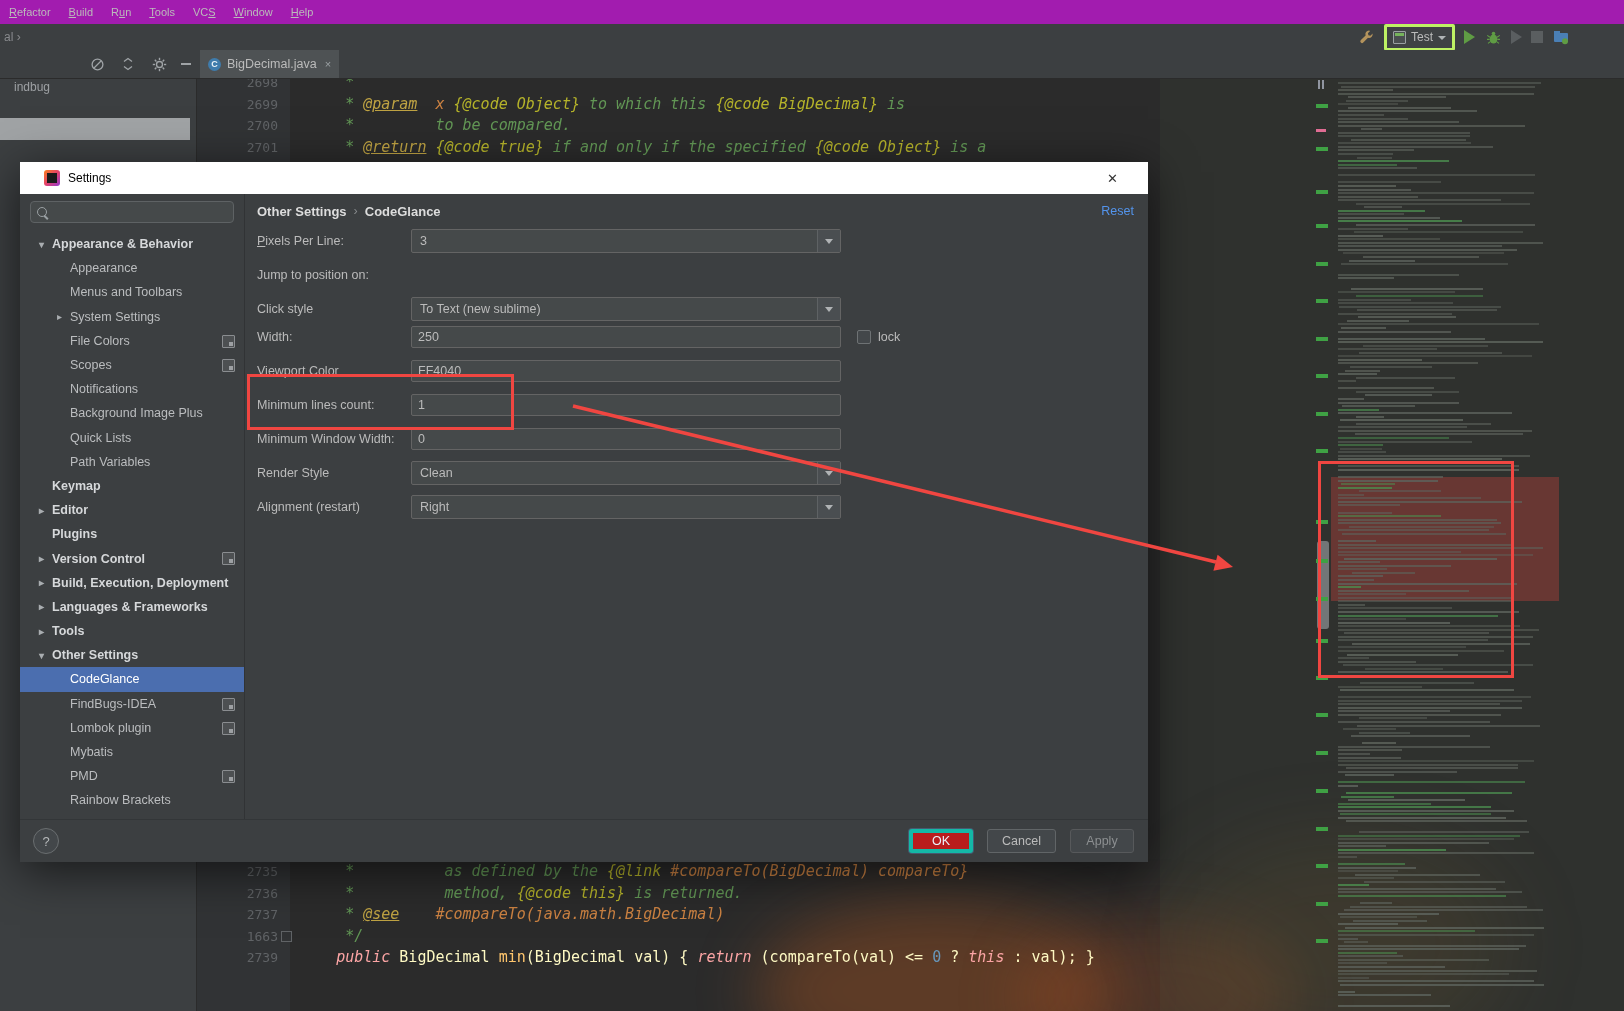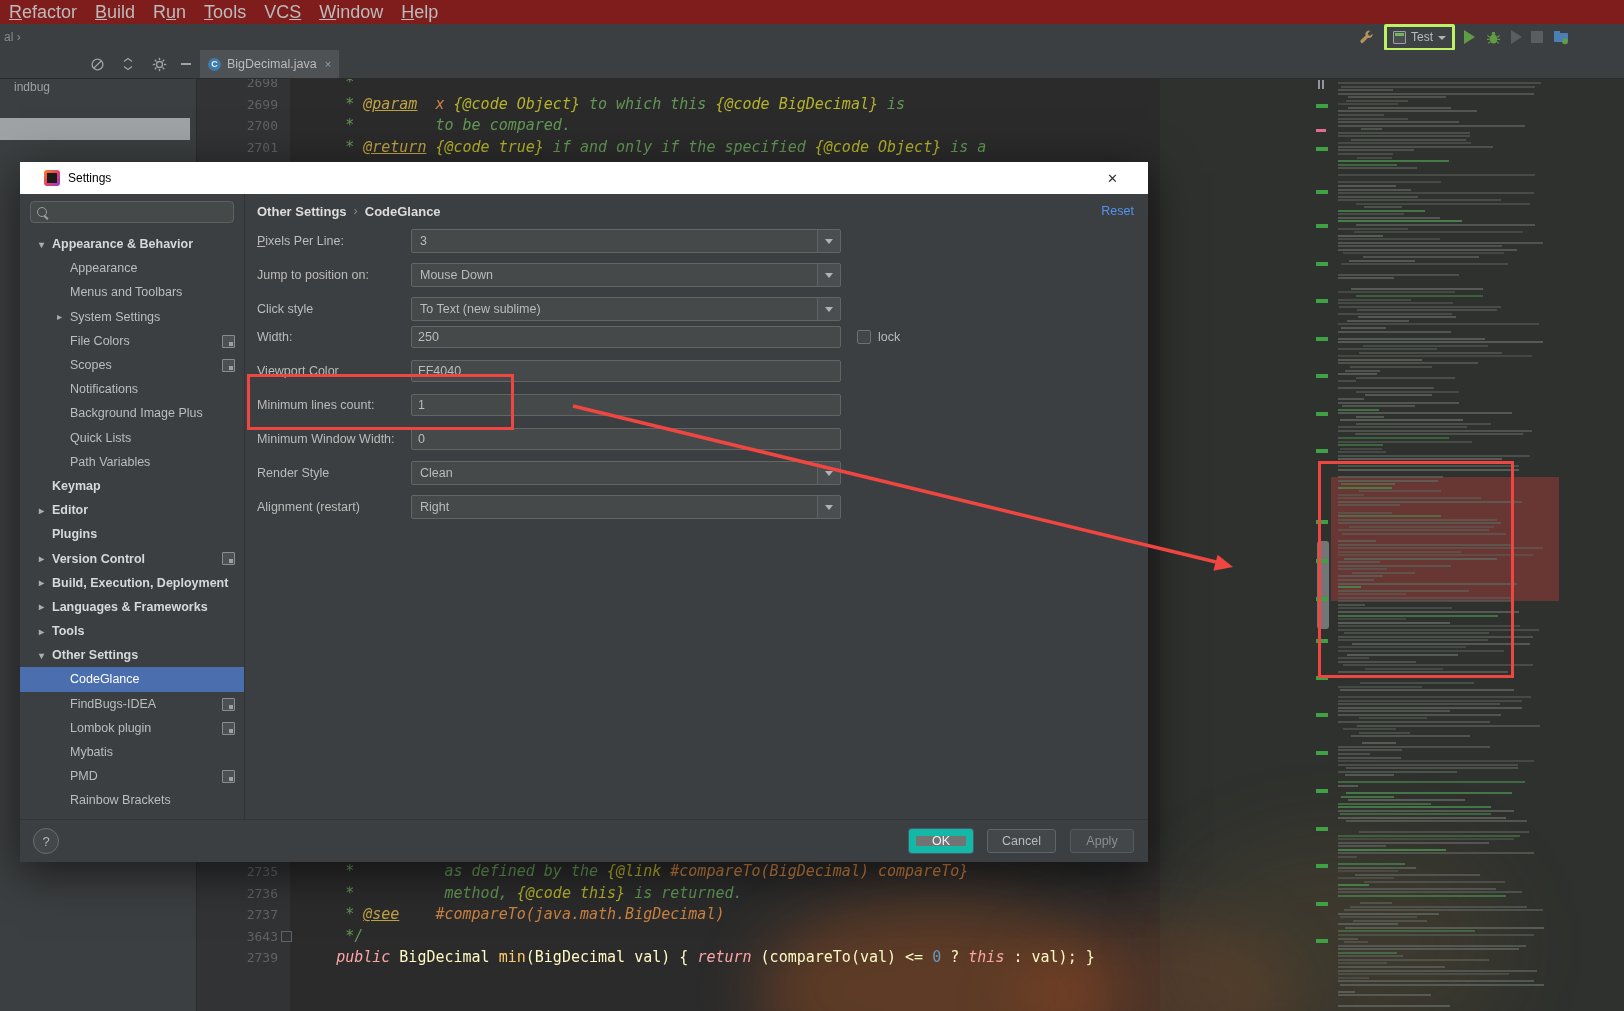--- a/index.html
+++ b/index.html
@@ -1,20 +1,20 @@
 <!DOCTYPE html>
 <html><head>
 <meta charset="utf-8">
 <style>
   html,body{margin:0;padding:0;background:#1e1e1e;}
   .screen{position:relative;width:1624px;height:1011px;overflow:hidden;background:#2b2b2b;
           font-family:"Liberation Sans",sans-serif;-webkit-font-smoothing:antialiased;}
   
-  .menubar{position:absolute;left:0;top:0;right:0;height:24px;background:#7f1d1d;color:#bbbbbb;
-           font-size:18px;line-height:24px;white-space:nowrap;z-index:3;}
+  .menubar{position:absolute;left:0;top:0;right:0;height:24px;background:#a21caf;color:#bbbbbb;
+           font-size:11px;line-height:24px;white-space:nowrap;z-index:3;}
   .menu-item{display:inline-block;padding:0 9px;cursor:default;}
   .menu-item u{text-decoration:underline;}
   .navrow{position:absolute;left:0;top:24px;right:0;height:26px;background:#3c3f41;z-index:3;}
   .partial-crumb{position:absolute;left:4px;top:0;line-height:26px;color:#87898c;font-size:12px;}
   .right-toolbar{position:absolute;right:54px;top:1px;height:24px;display:flex;align-items:center;gap:9px;}
   .tb-icon{display:inline-flex;align-items:center;justify-content:center;width:18px;height:18px;}
   .play{width:0;height:0;border-left:11px solid #5f9c44;border-top:7px solid transparent;border-bottom:7px solid transparent;}
   .dim-play{width:0;height:0;border-left:11px solid #5a5e60;border-top:7px solid transparent;border-bottom:7px solid transparent;}
   .stop{width:12px;height:12px;background:#5a5e60;}
   .run-config{display:flex;align-items:center;gap:5px;height:21px;padding:0 6px;border:3px solid #bef264;border-radius:2px;background:#3f4244;}
@@ -104,21 +104,21 @@
   .txt{width:430px;height:22px;box-sizing:border-box;background:#45494a;border:1px solid #646464;border-radius:2px;color:#bbbbbb;
        font-size:12.5px;padding:0 6px;font-family:"Liberation Sans",sans-serif;outline:none;}
   .cb{width:14px;height:14px;box-sizing:border-box;background:#43474a;border:1px solid #6e7274;border-radius:2px;display:inline-block;}
   .cb-label{margin-left:7px;color:#bbbbbb;}
   .form-ctl .cb.suffix{margin-left:16px;}
   .dlg-footer{position:absolute;left:0;right:0;bottom:0;height:42px;border-top:1px solid #333638;display:flex;align-items:center;}
   .help-btn{position:absolute;left:13px;width:24px;height:24px;border:1px solid #6a6e70;border-radius:50%;background:#43474a;color:#b6b9bb;
             display:flex;align-items:center;justify-content:center;font-size:13px;}
   .footer-buttons{margin-left:auto;margin-right:14px;display:flex;gap:14px;}
   .btn{min-width:64px;height:24px;box-sizing:border-box;border-radius:3px;font-size:12.5px;display:flex;align-items:center;justify-content:center;padding:0 14px;cursor:default;}
-  .btn.primary{background:#737373;border:7px solid #14b8a6;color:#eaf0fa;box-shadow:0 0 0 1px rgba(90,140,200,.35);}
+  .btn.primary{background:#b91c1c;border:4px solid #14b8a6;color:#eaf0fa;box-shadow:0 0 0 1px rgba(90,140,200,.35);}
   .btn.normal{background:#43474a;border:1px solid #616567;color:#bbbbbb;}
   .btn.disabled{background:#43474a;border:1px solid #57595b;color:#8c8f91;}
   
   .anno-box{position:absolute;border:3px solid #f04641;z-index:40;pointer-events:none;}
   .anno-box1{left:247px;top:374px;width:261px;height:50px;}
   .anno-box2{left:1318px;top:461px;width:190px;height:211px;}
   .anno-svg{position:absolute;left:0;top:0;z-index:41;pointer-events:none;}
 </style>
 </head>
 <body>
@@ -233,21 +233,21 @@
         </div>
         <div class="crow">
           <span class="lnum">2736</span>
           <span class="cline"><span class="c-com">     *          method, </span><span class="c-mark">{@code this}</span><span class="c-com"> is returned.</span></span>
         </div>
         <div class="crow">
           <span class="lnum">2737</span>
           <span class="cline"><span class="c-com">     * </span><span class="c-tag">@see</span><span class="c-com">    </span><span class="c-ref">#compareTo(java.math.BigDecimal)</span></span>
         </div>
         <div class="crow">
-          <span class="lnum">3643</span>
+          <span class="lnum">1663</span>
           <span class="cline"><span class="c-com">     */</span></span>
         </div>
         <div class="crow">
           <span class="lnum">2739</span>
           <span class="cline"><span class="c-txt">    </span><span class="c-kw">public </span><span class="c-txt">BigDecimal </span><span class="c-mth">min</span><span class="c-txt">(BigDecimal val) { </span><span class="c-kw">return </span><span class="c-txt">(compareTo(val) &lt;= </span><span class="c-num">0</span><span class="c-txt"> ? </span><span class="c-kw">this</span><span class="c-txt"> : val); }</span></span>
         </div>
       </div>
     <div class="fold-mark" style="top:853px"></div>
   </div>
 
@@ -651,28 +651,20 @@
                 <div class="combo">
                   <span class="combo-val">3</span>
                   <span class="combo-btn">
                     <span class="combo-tri"></span>
                   </span>
                 </div>
               </div>
             </div>
             <div class="form-row">
               <label class="form-label">Jump to position on:</label>
-              <div class="form-ctl">
-                <div class="combo">
-                  <span class="combo-val">Mouse Down</span>
-                  <span class="combo-btn">
-                    <span class="combo-tri"></span>
-                  </span>
-                </div>
-              </div>
             </div>
             <div class="form-row tight">
               <label class="form-label">Click style</label>
               <div class="form-ctl">
                 <div class="combo">
                   <span class="combo-val">To Text (new sublime)</span>
                   <span class="combo-btn">
                     <span class="combo-tri"></span>
                   </span>
                 </div>

